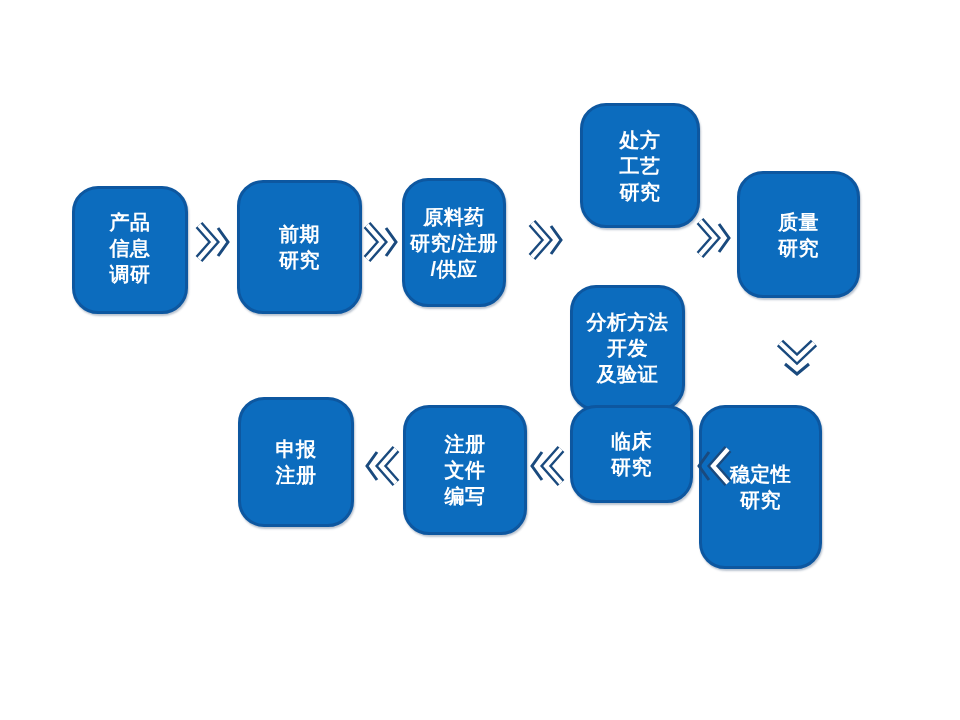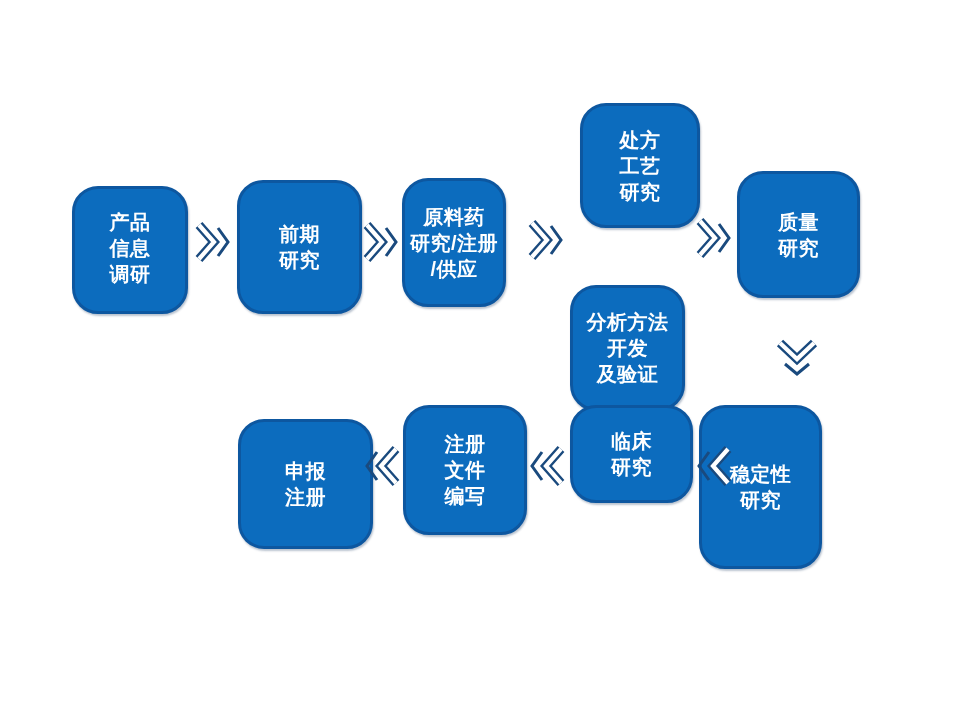--- a/index.html
+++ b/index.html
@@ -43,21 +43,21 @@
   
   .n1  { left: 72px;  top: 186px; width: 116px; height: 128px; font-family: Liberation Mono, monospace; }
   .n2  { left: 237px; top: 180px; width: 125px; height: 134px; }
   .n3  { left: 402px; top: 178px; width: 104px; height: 129px; }
   .n4  { left: 572px; top: 103px; width: 120px; height: 125px; margin-left: 8px; }
   .n5  { left: 570px; top: 252px; width: 115px; height: 126px; margin-top: 33px; }
   .n6  { left: 737px; top: 171px; width: 123px; height: 127px; }
   .n7  { left: 699px; top: 405px; width: 123px; height: 164px; }
   .n8  { left: 570px; top: 405px; width: 123px; height: 98px; }
   .n9  { left: 403px; top: 405px; width: 124px; height: 130px; }
-  .n10 { left: 238px; top: 419px; width: 135px; height: 130px; }
+  .n10 { left: 238px; top: 397px; width: 116px; height: 130px; }
   
   .a1 { left: 195px; top: 221px; }
   .a2 { left: 363px; top: 221px; }
   .a3 { left: 528px; top: 219px; }
   .a4 { left: 696px; top: 217px; }
   .a5 { left: 776px; top: 339px; }
   .a6 { left: 696px; top: 445px; }
   .a7 { left: 529px; top: 445px; }
   .a8 { left: 364px; top: 445px; }
 </style>

